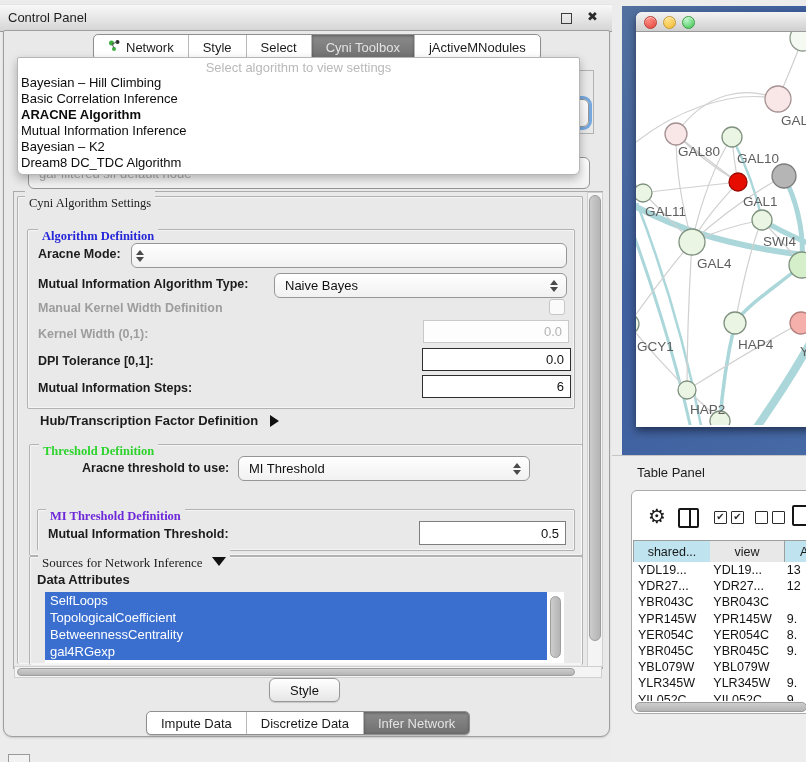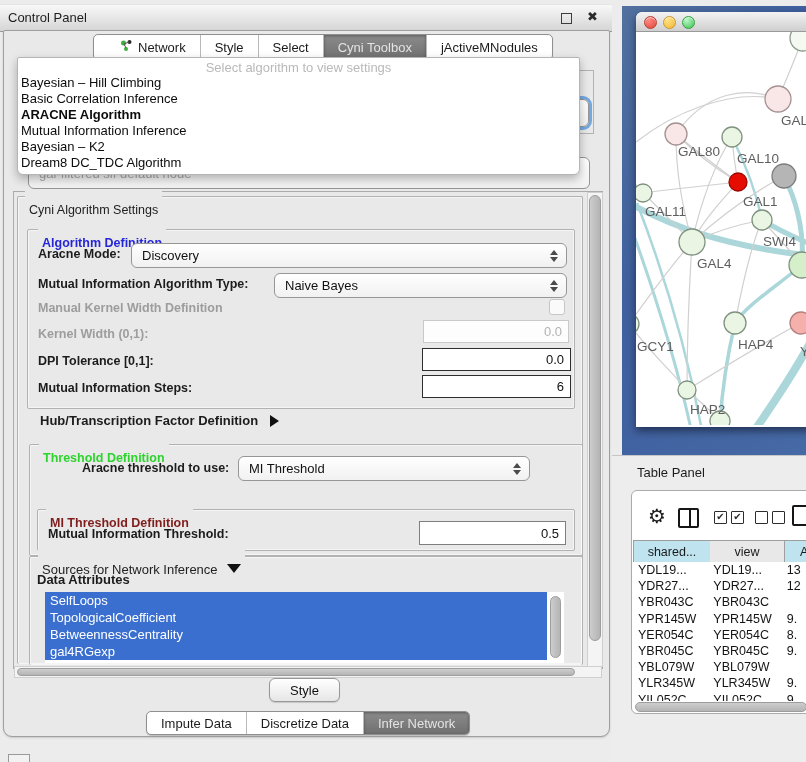--- a/index.html
+++ b/index.html
@@ -14,35 +14,35 @@
   .tb-close{position:absolute;right:14px;top:4px;font-size:13px;font-weight:bold;color:#2b2b2b;}
   .panel-frame{left:3px;top:30px;width:605px;height:705px;background:#e9e9e9;border:1px solid #9f9f9f;
                border-radius:2px 2px 9px 9px;box-shadow:0 1px 2px rgba(0,0,0,.15);}
   
   .segstrip{display:flex;background:#fff;border:1px solid #8f8f8f;border-radius:5px;overflow:hidden;
             box-shadow:0 1px 1px rgba(0,0,0,.18);}
   .seg{display:flex;align-items:center;justify-content:center;gap:5px;padding:0 14px;font-size:13px;
        color:#1b1b1b;border-right:1px solid #b9b9b9;white-space:nowrap;cursor:default;}
   .seg:last-child{border-right:none;}
   .seg.sel{background:linear-gradient(#8b8b8b,#707070);color:#e3e3e3;box-shadow:inset 0 1px 3px rgba(0,0,0,.35);}
-  #top-tabs{left:93px;top:34px;height:24px;padding-left:12px;}
+  #top-tabs{left:93px;top:34px;height:24px;}
   #bottom-tabs{left:146px;top:711px;height:22px;}
   
   .combo{background:linear-gradient(#ffffff,#f1f1f1);border:1px solid #969696;border-radius:6px;
          font-size:13px;color:#111;display:flex;align-items:center;}
   .combo .ct{flex:1;padding-left:10px;overflow:hidden;white-space:nowrap;}
   .arrows{width:16px;display:flex;flex-direction:column;align-items:center;gap:2px;margin-right:4px;}
   .arrows i{width:0;height:0;border-left:4px solid transparent;border-right:4px solid transparent;display:block;}
   .arrows .up{border-bottom:5px solid #4a4a4a;}
   .arrows .dn{border-top:5px solid #4a4a4a;}
   .field{background:#fff;border:1px solid #2e2e2e;font-size:13px;color:#111;text-align:right;padding-right:6px;
          display:flex;align-items:center;justify-content:flex-end;}
   .field.dis{border:1px solid #c9c9c9;color:#b3b3b3;background:#fdfdfd;}
   .grp{border:1px solid #b2b2b2;border-radius:2px;box-shadow:inset 0 0 0 1px rgba(255,255,255,.55);}
-  .grp-title{position:absolute;font-size:12.5px;background:#e9e9e9;padding:13px 4px;white-space:nowrap;}
+  .grp-title{position:absolute;font-size:12.5px;background:#e9e9e9;padding:6px 4px;white-space:nowrap;font-family:Liberation Serif, serif;}
   .lbl{font-size:12.5px;font-weight:bold;color:#1c1c1c;white-space:nowrap;}
   .lbl.dis{color:#9d9d9d;}
   
   .popup{left:17px;top:57px;width:561px;height:116px;background:#fff;border:1px solid #b5b5b5;
          border-radius:2px 2px 6px 6px;box-shadow:0 4px 10px rgba(0,0,0,.28);z-index:40;}
   .popup .hint{font-size:13px;color:#b9b9b9;text-align:center;padding-top:2px;}
   .popup-item{font-size:13px;color:#0c0c0c;line-height:16px;padding-left:3px;white-space:nowrap;}
   
   .sb-track{background:#f4f4f4;border:1px solid #cfcfcf;}
   .sb-thumb{background:linear-gradient(90deg,#cdcdcd,#b4b4b4);border:1px solid #9d9d9d;border-radius:7px;}
@@ -136,21 +136,20 @@
 </div>
 
 <div class="abs grp" style="left:17px;top:196px;width:564px;height:467px;border-bottom:none;"></div>
 <div class="abs grp-title" style="left:25px;top:190px;color:#222;">Cyni Algorithm Settings</div>
 
 <div class="abs grp" style="left:27px;top:229px;width:546px;height:178px;"></div>
 <div class="abs grp-title" style="left:38px;top:223px;color:#2626d9;font-weight:bold;">Algorithm Definition</div>
 
 <div class="abs lbl" style="left:38px;top:247px;">Aracne Mode:</div>
 <div class="abs combo" style="left:131px;top:243px;width:434px;height:23px;">
-  <span class="ct">Discovery</span>
   <span class="arrows">
       <i class="up"></i>
       <i class="dn"></i>
     </span>
 </div>
 
 <div class="abs lbl" style="left:38px;top:277px;">Mutual Information Algorithm Type:</div>
 <div class="abs combo" style="left:274px;top:273px;width:291px;height:23px;">
   <span class="ct">Naive Bayes</span>
   <span class="arrows">
@@ -188,21 +187,21 @@
 <div class="abs lbl" style="left:82px;top:461px;">Aracne threshold to use:</div>
 <div class="abs combo" style="left:238px;top:456px;width:290px;height:23px;">
   <span class="ct">MI Threshold</span>
   <span class="arrows">
       <i class="up"></i>
       <i class="dn"></i>
     </span>
 </div>
 
 <div class="abs grp" style="left:37px;top:509px;width:536px;height:40px;"></div>
-<div class="abs grp-title" style="left:46px;top:503px;color:#7f1d1d;font-weight:bold;">MI Threshold Definition</div>
+<div class="abs grp-title" style="left:46px;top:503px;color:#6d28d9;font-weight:bold;">MI Threshold Definition</div>
 <div class="abs lbl" style="left:48px;top:527px;">Mutual Information Threshold:</div>
 <div class="abs field" style="left:419px;top:521px;width:139px;height:22px;border-color:#7e7e7e;">
   <span>0.5</span>
 </div>
 
 <div class="abs grp" style="left:29px;top:556px;width:552px;height:108px;border-bottom:none;"></div>
 <div class="abs grp-title" style="left:38px;top:549px;color:#222;font-size:13px;">
   <span>Sources for Network Inference</span>
   <span style="display:inline-block;margin-left:6px;width:0;height:0;border-left:7px solid transparent;border-right:7px solid transparent;border-top:9px solid #111;vertical-align:1px;"></span>
 </div>

